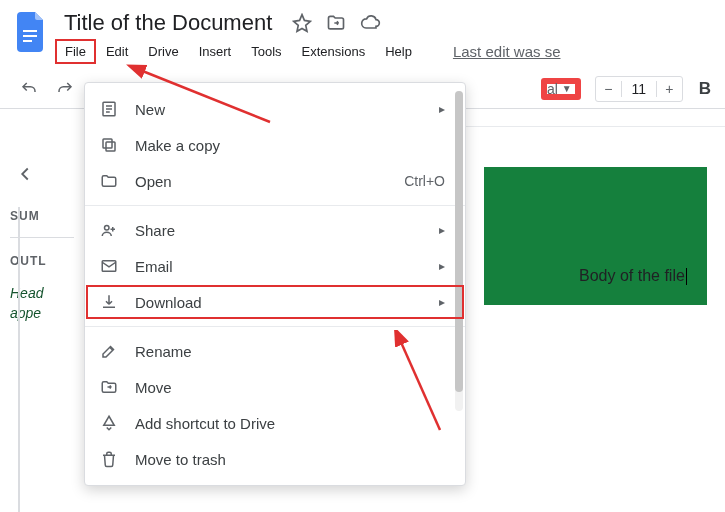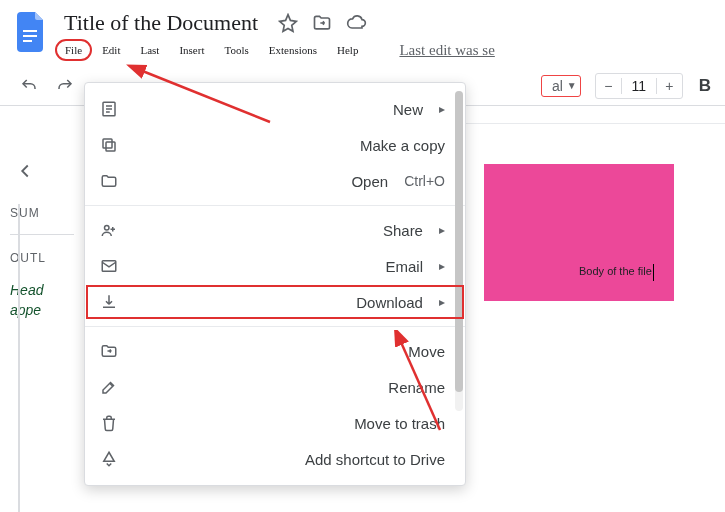--- a/index.html
+++ b/index.html
@@ -11,21 +11,20 @@
     width: 725px;
     height: 512px;
     overflow: hidden;
     position: relative;
   }
   
   .header {
     display: flex;
     align-items: flex-start;
     padding: 8px 14px 0 14px;
-    font-family: Liberation Serif, serif;
   }
   .docs-logo {
     width: 36px; height: 48px;
     display: flex; align-items: center; justify-content: center;
     margin-right: 8px;
   }
   .header-main { flex: 1; }
   .title-row {
     display: flex;
     align-items: center;
@@ -39,23 +38,23 @@
   .title-icon { color: #5f6368; display:flex; align-items:center; }
   .menu-row {
     display: flex;
     align-items: center;
     gap: 2px;
     margin-top: 2px;
     margin-left: -2px;
   }
   .menu-item {
     padding: 4px 9px;
-    font-size: 11px;
+    font-size: 13px;
     color: #202124;
-    border-radius: 10px;
+    border-radius: 0;
     cursor: pointer;
   }
   .menu-item.highlight {
     outline: 2px solid #e03030;
     outline-offset: -1px;
   }
   .last-edit {
     margin-left: 30px;
     color: #5f6368;
     text-decoration: underline;
@@ -87,21 +86,21 @@
   }
   .font-size-box span {
     width: 26px; text-align: center; font-size: 14px;
     display:flex; align-items:center; justify-content:center;
   }
   .font-size-box .val { width: 34px; color:#202124; }
   .font-size-box .btn { border-left:1px solid #dadce0; color:#5f6368;}
   .font-size-box .btn:first-child { border-left:none; border-right:1px solid #dadce0;}
   .bold-b { font-weight: bold; font-size:17px; margin-left:10px; color:#3c4043;}
   .font-dropdown {
-    border:1px solid #ef4444;
+    border:6px solid #ef4444;
     height:22px; width:40px;
     border-radius:3px;
     display:flex;align-items:center;justify-content:flex-end;
     padding-right:3px;
     margin-right:8px;
     font-size:14px; color:#5f6368;
   }
   .caret-down { font-size:10px; color:#5f6368;}
   
   .ruler {
@@ -129,36 +128,36 @@
     position: relative;
   }
   .left-pane .vline {
     position: absolute; left: 18px; top: 80px; bottom: 0;
     width: 2px; background: #dadce0;
   }
   .back-arrow {
     color:#5f6368; margin: 24px 0 24px 4px;
   }
   .section-label {
-    font-size: 12px; letter-spacing: 1px; color:#5f6368; font-weight:400;
+    font-size: 12px; letter-spacing: 1px; color:#5f6368; font-weight:700;
     margin: 16px 0 6px 0;
   }
   .divider { height:1px; background:#dadce0; margin: 14px 0;}
   .outline-hint { color:#14532d; font-style: italic; font-size:14px; margin-top:16px; line-height:1.4;}
   .doc-surface {
     flex:1;
     background:#fff;
     position: relative;
     padding-left: 430px;
   }
   .doc-page {
     position:absolute; left:400px; top:40px;
-    background:#ec4899;
+    background:#15803d;
     padding: 100px 20px 20px 95px;
-    font-size: 11px;
+    font-size: 16px;
     color:#202124;
   }
   .cursor-line::after {
     content:""; display:inline-block; width:1px; height:17px;
     background:#000; vertical-align:middle; margin-left:1px;
   }
   
   .file-menu {
     position: absolute;
     left: 84px; top: 82px;
@@ -171,21 +170,20 @@
     z-index: 20;
   }
   .menu-entry {
     display:flex; align-items:center;
     padding: 9px 20px 9px 14px;
     font-size: 15px;
     color:#3c4043;
     cursor:pointer;
     gap: 16px;
     position: relative;
-    text-align: right;
   }
   .menu-entry .mi { width:20px; display:flex; align-items:center; justify-content:center; color:#5f6368;}
   .menu-entry .label { flex:1; }
   .menu-entry .shortcut { color:#5f6368; font-size:14px; }
   .menu-entry .sub { color:#5f6368; font-size:12px;}
   .menu-sep { height:1px; background:#e8eaed; margin:6px 0;}
   .menu-entry.highlight {
     outline: 2.5px solid #e03030;
     outline-offset: -3px;
   }
@@ -228,21 +226,21 @@
       </span>
       <span class="title-icon">
         <svg width="22" height="20" viewBox="0 0 24 24" fill="none" stroke="#5f6368" stroke-width="2">
             <path d="M18 16a4 4 0 000-8 6 6 0 00-11.3-1A5 5 0 006 18h12z"></path>
           </svg>
       </span>
     </div>
     <div class="menu-row">
       <div class="menu-item highlight">File</div>
       <div class="menu-item">Edit</div>
-      <div class="menu-item">Last</div>
+      <div class="menu-item">Drive</div>
       <div class="menu-item">Insert</div>
       <div class="menu-item">Tools</div>
       <div class="menu-item">Extensions</div>
       <div class="menu-item">Help</div>
       <div class="last-edit">Last edit was se</div>
     </div>
   </div>
 </div>
 
 <div class="toolbar">
@@ -365,51 +363,51 @@
     </span>
     <span class="label">Download</span>
     <span class="sub">▸</span>
   </div>
 
   <div class="menu-sep"></div>
 
   <div class="menu-entry">
     <span class="mi">
       <svg width="18" height="18" viewBox="0 0 24 24" fill="none" stroke="#5f6368" stroke-width="2">
+          <path d="M4 20h4l10-10-4-4L4 16v4z"></path>
+          <path d="M13 7l4 4"></path>
+        </svg>
+    </span>
+    <span class="label">Rename</span>
+  </div>
+  <div class="menu-entry">
+    <span class="mi">
+      <svg width="18" height="18" viewBox="0 0 24 24" fill="none" stroke="#5f6368" stroke-width="2">
           <path d="M3 7a2 2 0 012-2h4l2 2h8a2 2 0 012 2v8a2 2 0 01-2 2H5a2 2 0 01-2-2V7z"></path>
           <path d="M10 12h5m0 0l-2-2m2 2l-2 2"></path>
         </svg>
     </span>
     <span class="label">Move</span>
   </div>
   <div class="menu-entry">
     <span class="mi">
       <svg width="18" height="18" viewBox="0 0 24 24" fill="none" stroke="#5f6368" stroke-width="2">
-          <path d="M4 20h4l10-10-4-4L4 16v4z"></path>
-          <path d="M13 7l4 4"></path>
-        </svg>
-    </span>
-    <span class="label">Rename</span>
-  </div>
-  <div class="menu-entry">
-    <span class="mi">
-      <svg width="18" height="18" viewBox="0 0 24 24" fill="none" stroke="#5f6368" stroke-width="2">
-          <path d="M4 7h16M9 7V5a2 2 0 012-2h2a2 2 0 012 2v2M6 7l1 13a2 2 0 002 2h6a2 2 0 002-2l1-13"></path>
-        </svg>
-    </span>
-    <span class="label">Move to trash</span>
-  </div>
-  <div class="menu-entry">
-    <span class="mi">
-      <svg width="18" height="18" viewBox="0 0 24 24" fill="none" stroke="#5f6368" stroke-width="2">
           <path d="M12 3l7 12H5l7-12z"></path>
           <path d="M9 18l3 3 3-3"></path>
         </svg>
     </span>
     <span class="label">Add shortcut to Drive</span>
+  </div>
+  <div class="menu-entry">
+    <span class="mi">
+      <svg width="18" height="18" viewBox="0 0 24 24" fill="none" stroke="#5f6368" stroke-width="2">
+          <path d="M4 7h16M9 7V5a2 2 0 012-2h2a2 2 0 012 2v2M6 7l1 13a2 2 0 002 2h6a2 2 0 002-2l1-13"></path>
+        </svg>
+    </span>
+    <span class="label">Move to trash</span>
   </div>
 </div>
 
 <svg class="anno" style="left:120px; top:60px;" width="160" height="80">
   <defs>
       <marker id="ah1" markerWidth="10" markerHeight="10" refX="2" refY="3" orient="auto">
         <path d="M0,0 L0,6 L8,3 z" fill="#e03030"></path>
       </marker>
     </defs>
   <line x1="150" y1="62" x2="20" y2="10" stroke="#e03030" stroke-width="2.5" marker-end="url(#ah1)"></line>

